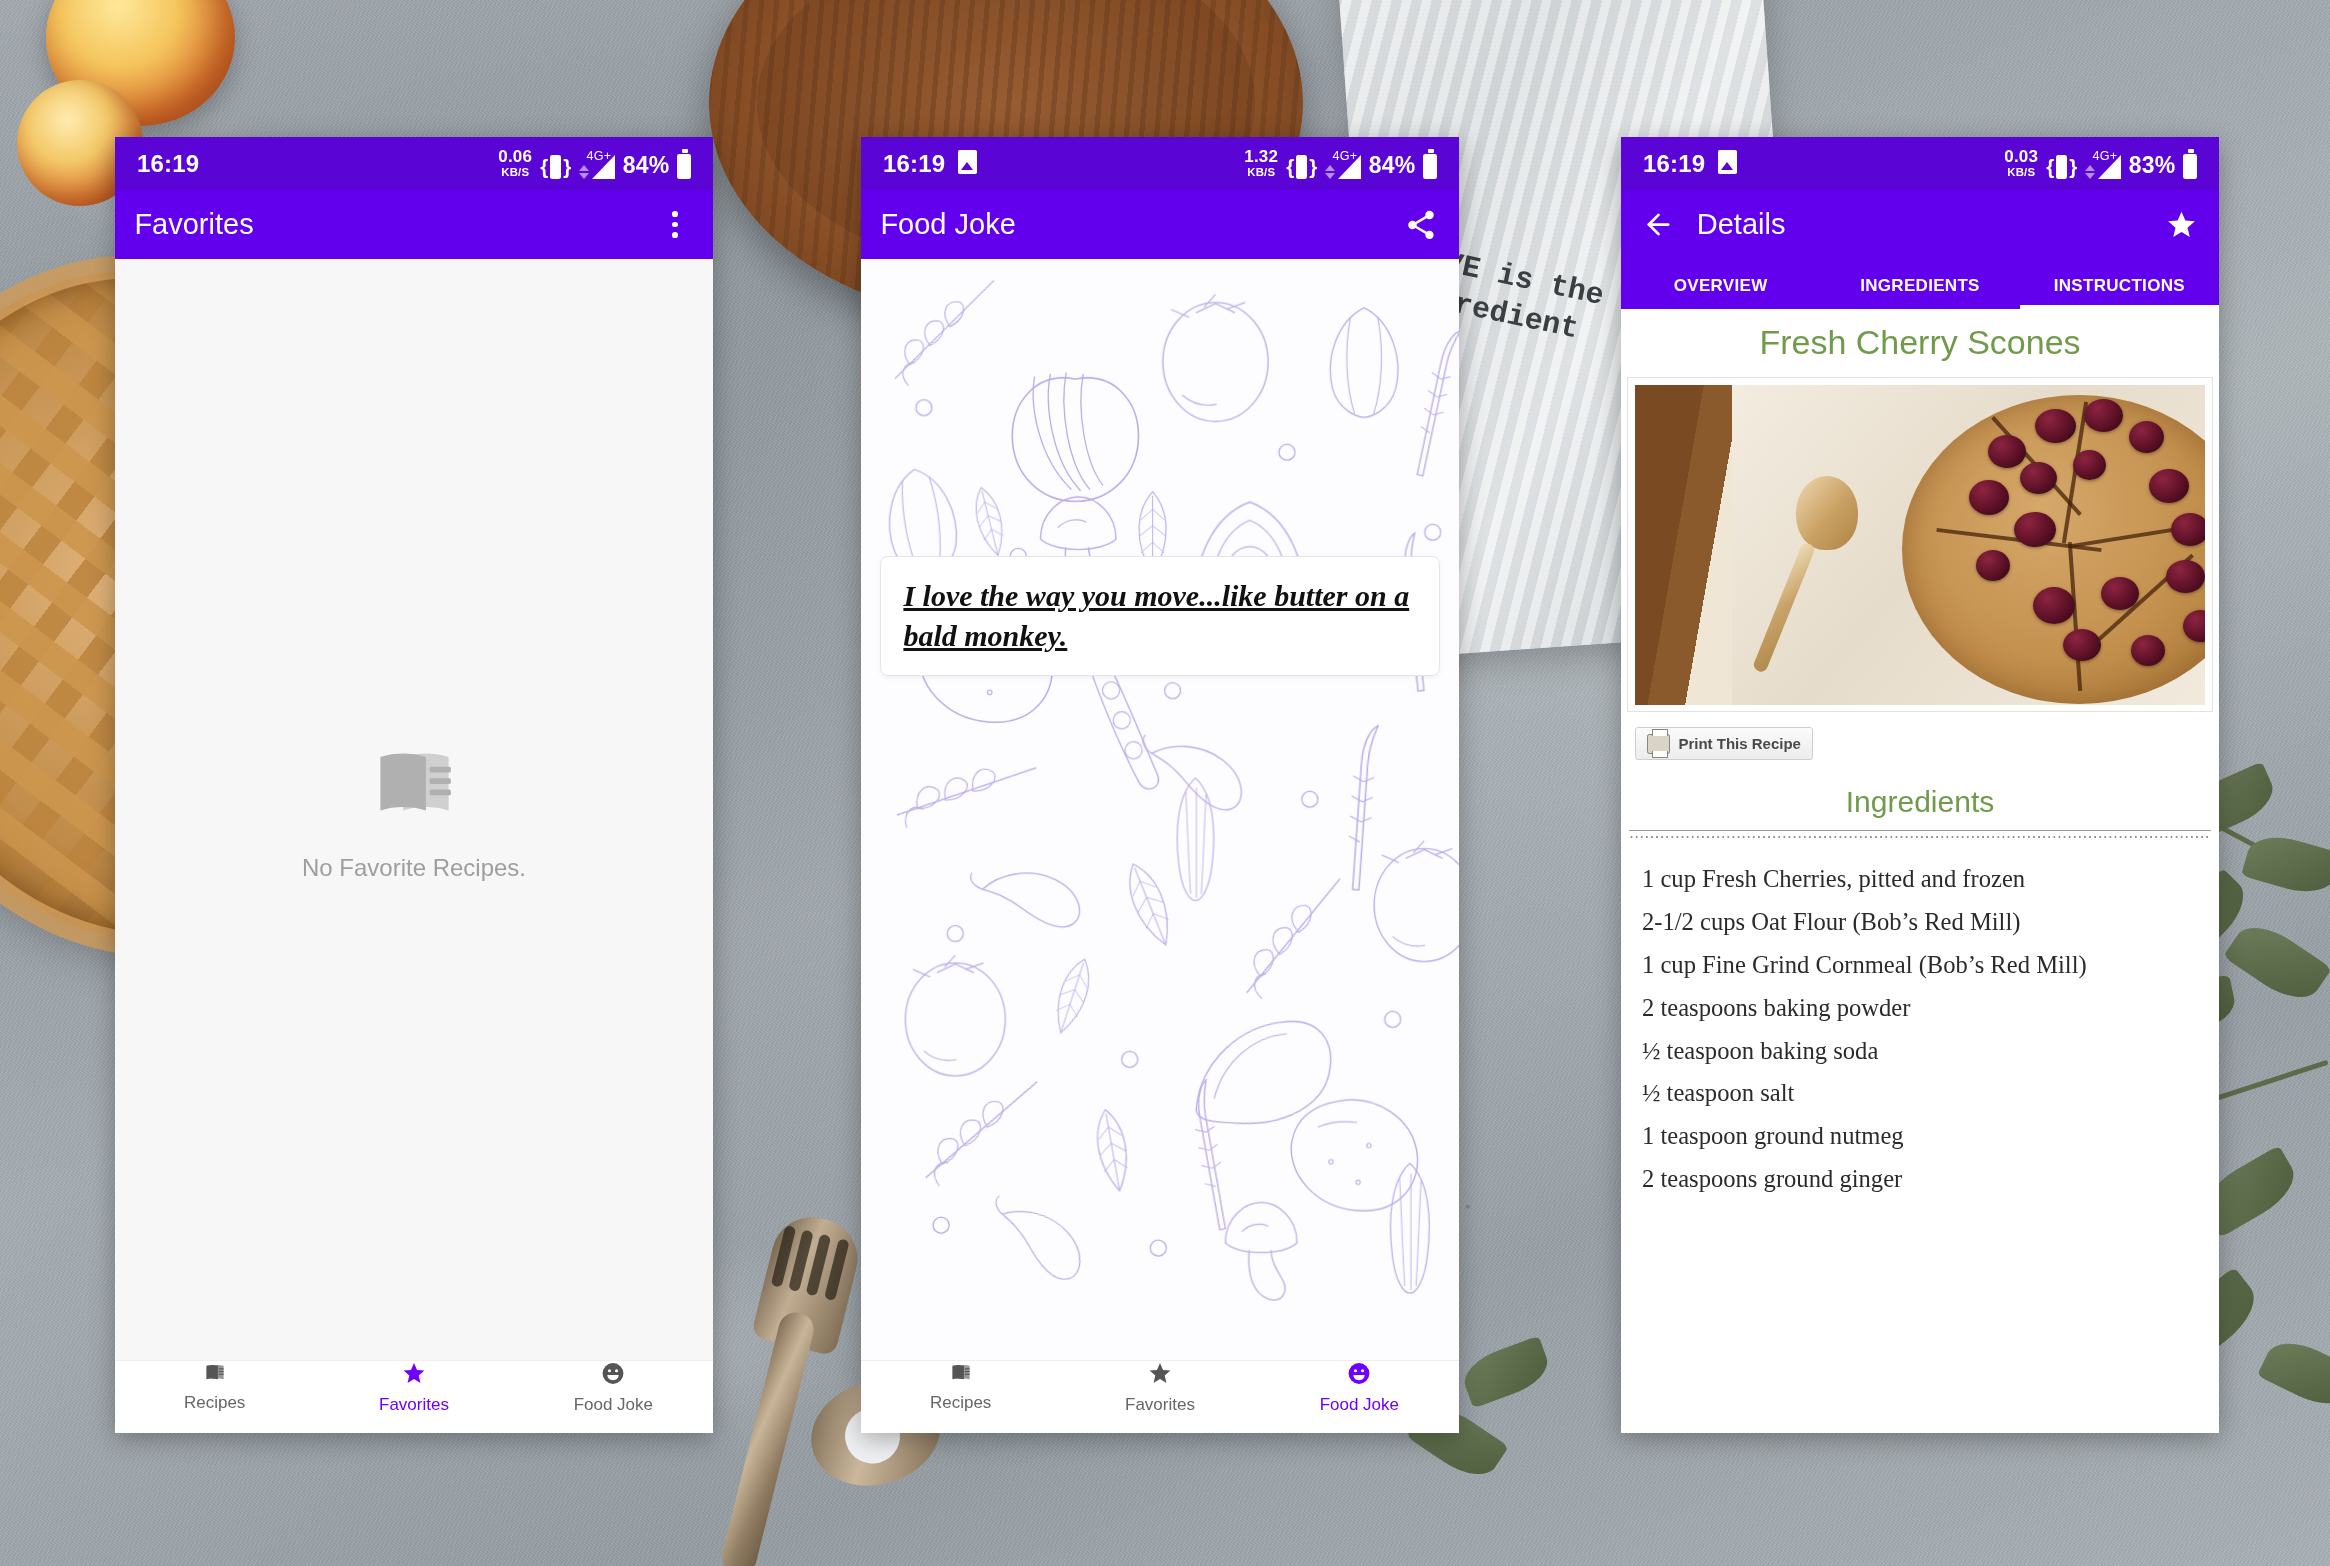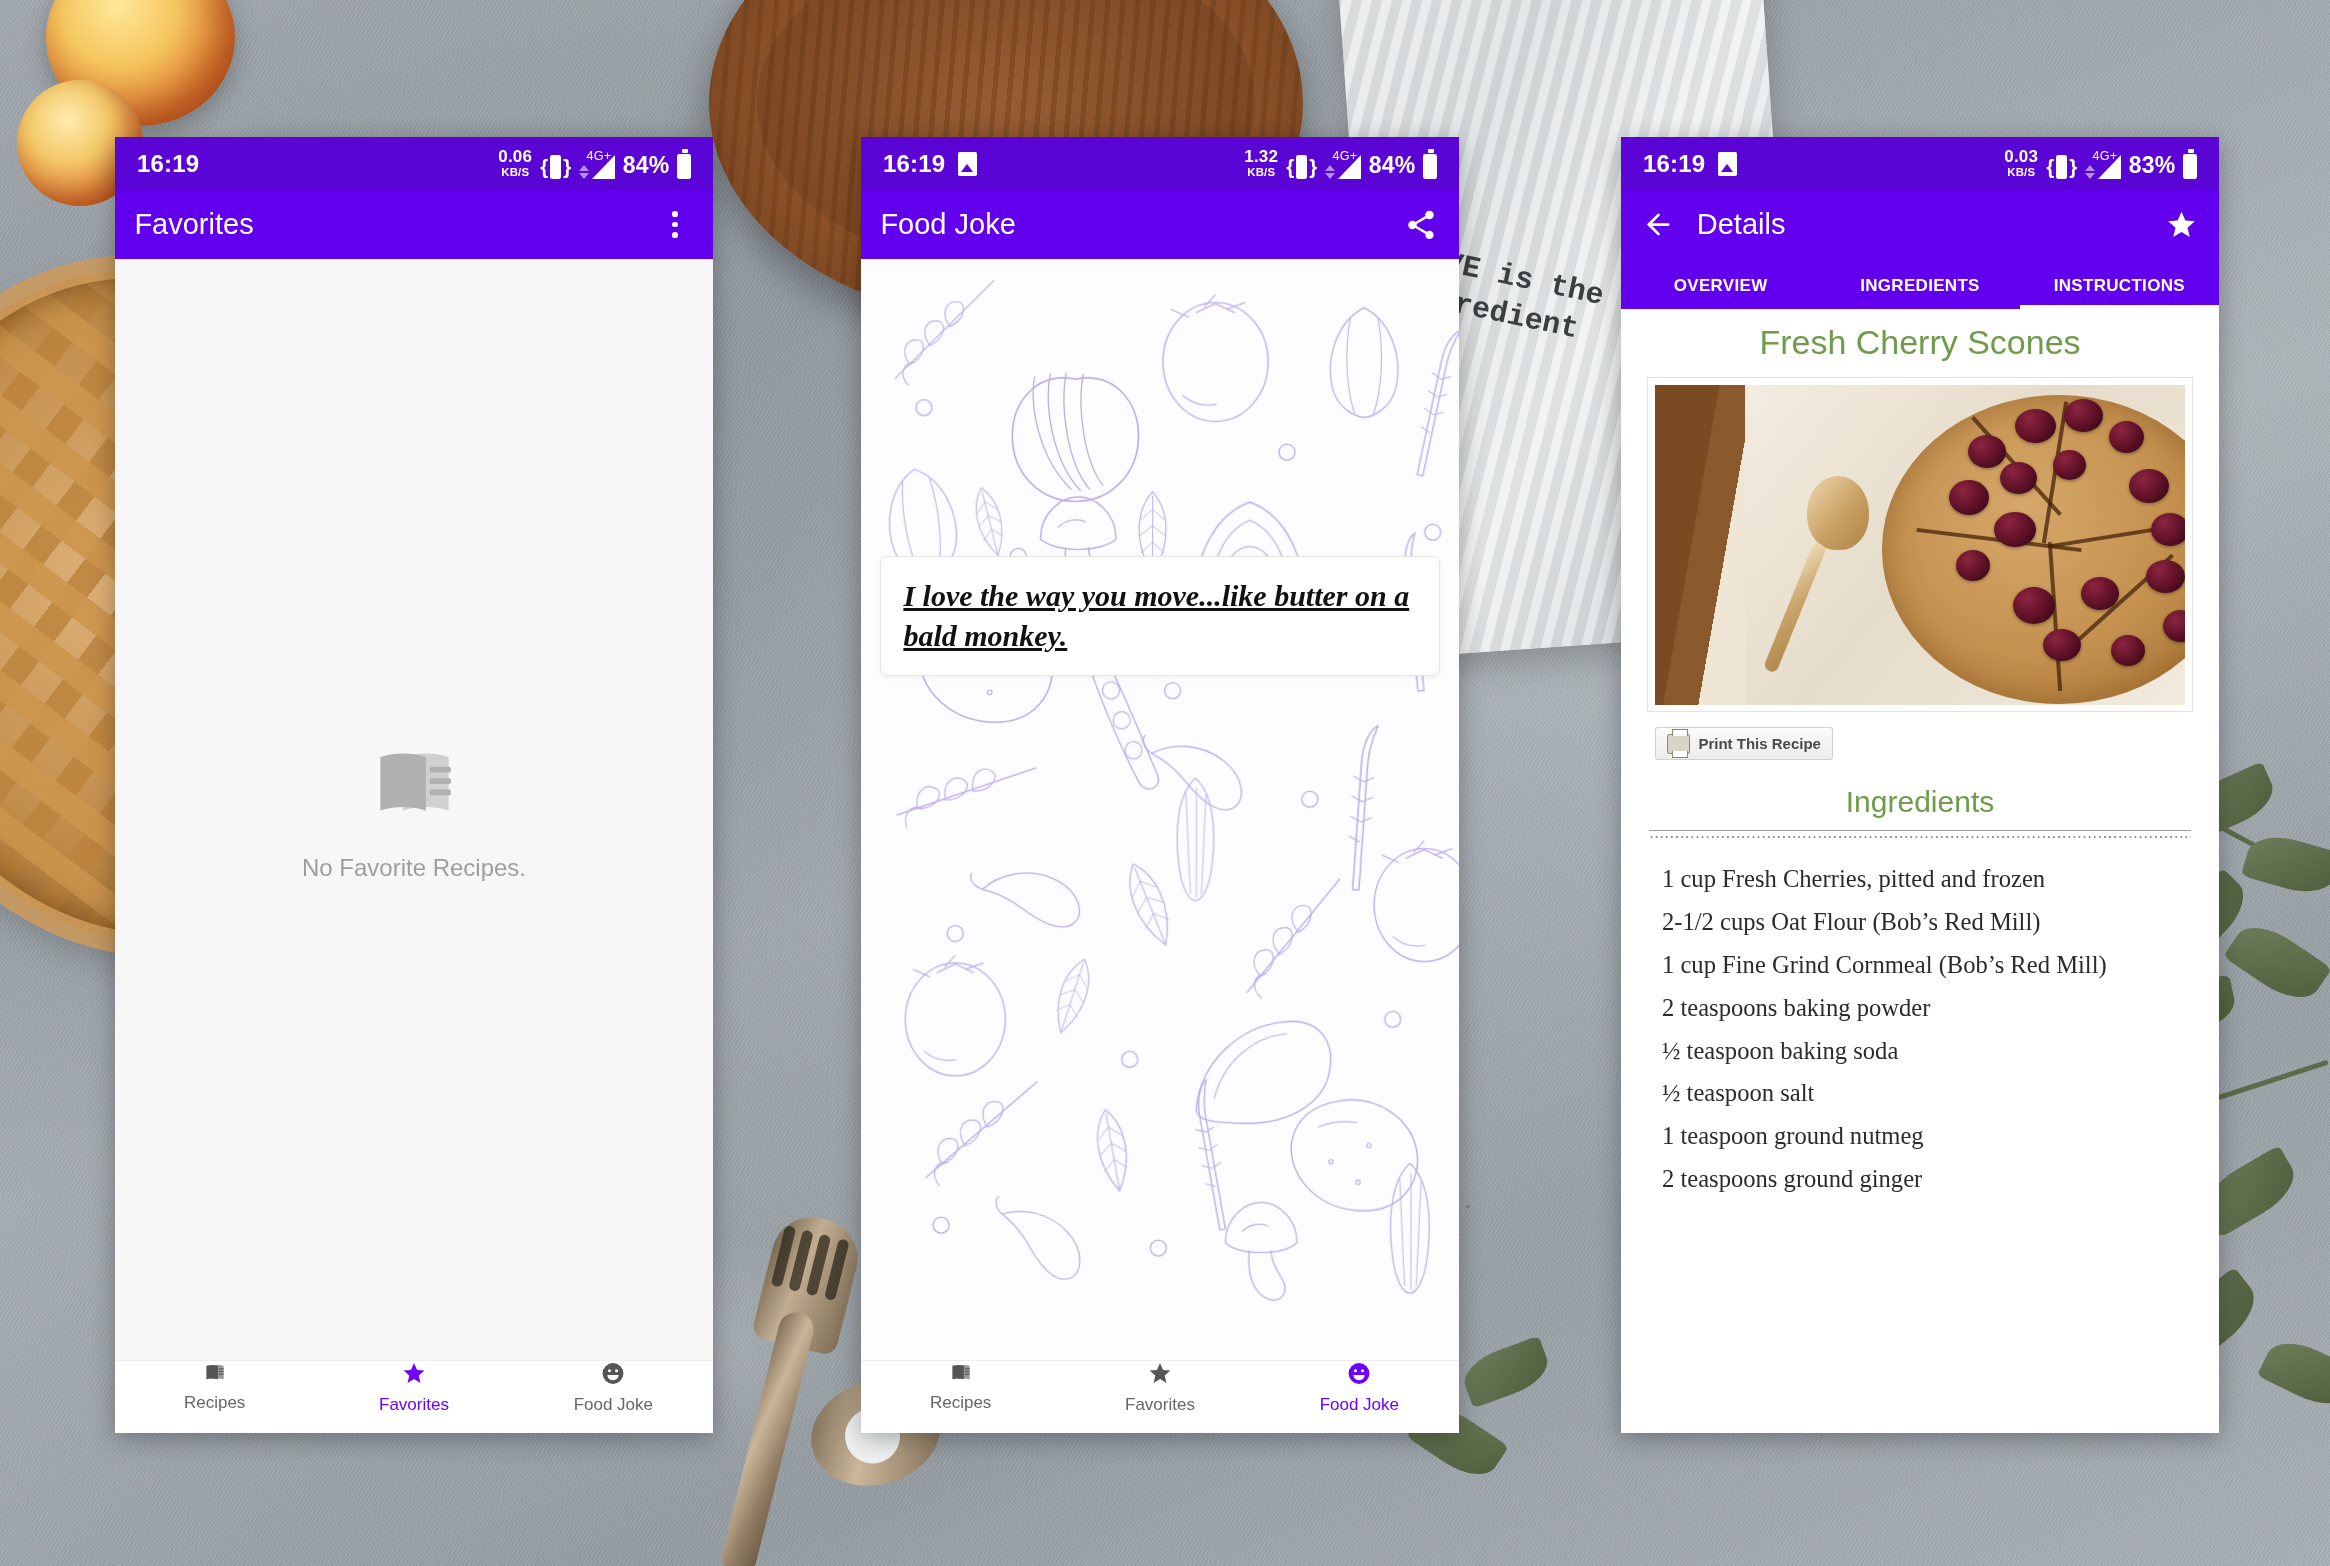--- a/index.html
+++ b/index.html
@@ -147,21 +147,21 @@
   #phone1 { left: 115px; top: 137px; width: 598px; height: 1296px; }
   #phone2 { left: 861px; top: 137px; width: 598px; height: 1296px; }
   #phone3 { left: 1621px; top: 137px; width: 598px; height: 1296px; }
 
   
   .statusbar {
     height: 53px; background: #5a04d6; color: #fff;
     display: flex; align-items: center; padding: 0 22px;
     font-size: 24px; font-weight: 700; letter-spacing: 0.2px;
   }
-  .sb-left { display:flex; align-items:center; gap: 12.6px; }
+  .sb-left { display:flex; align-items:flex-start; gap: 12.6px; }
   .sb-img-icon {
     width: 19.4px; height: 24px; background: #fff; border-radius: 1.7px; position: relative;
   }
   .sb-img-icon::after{
     content:""; position:absolute; left:2.9px; bottom:3.4px; width:0; height:0;
     border-left: 6.3px solid transparent; border-right: 6.3px solid transparent;
     border-bottom: 8px solid #5a04d6;
   }
   .sb-right { margin-left:auto; display:flex; align-items:flex-end; gap: 8px; }
   .sb-rate { text-align: center; line-height: 1; }
@@ -239,21 +239,21 @@
   .tab {
     flex:1; text-align:center; color:#fff; font-size: 17px; font-weight: 600;
     letter-spacing: 0.3px; padding-bottom: 12.6px; position: relative;
   }
   .tab.active::after {
     content:""; position:absolute; left: 0; right: 0; bottom: 0; height: 4px; background:#fff;
   }
   .detail-body {
     height: calc(1296px - 53px - 69px - 50px);
     background: #fff; overflow: hidden;
-    padding: 0 26px;
+    padding: 0 6px;
     border-radius: 24px;
   }
   .recipe-title {
     text-align:center; color: #6f9b4a; font-size: 34px; font-weight: 400;
     padding: 13.7px 0 15px;
   }
   .img-frame { border: 1.1px solid #e2e2e2; padding: 6.9px; background:#fff; }
   .recipe-photo {
     width: 100%; height: 320px; position: relative; overflow:hidden;
     background: linear-gradient(100deg, #7a4a22 0 11%, #8a5a2c 11% 17%, #efe6d6 17% 100%);

